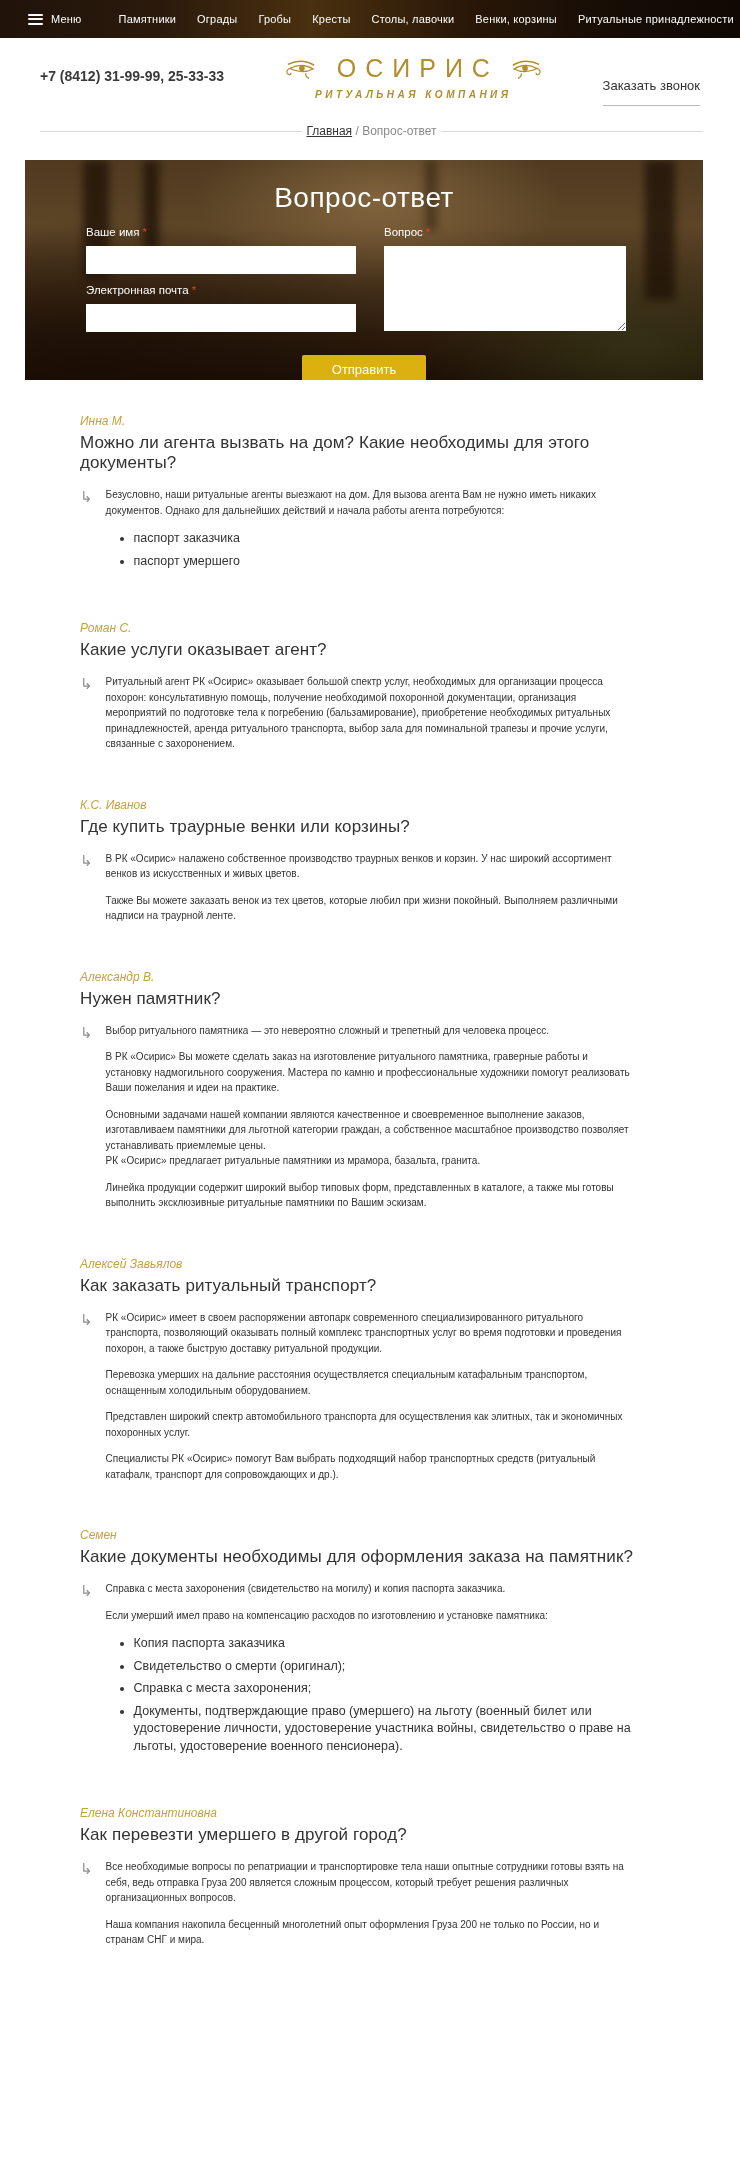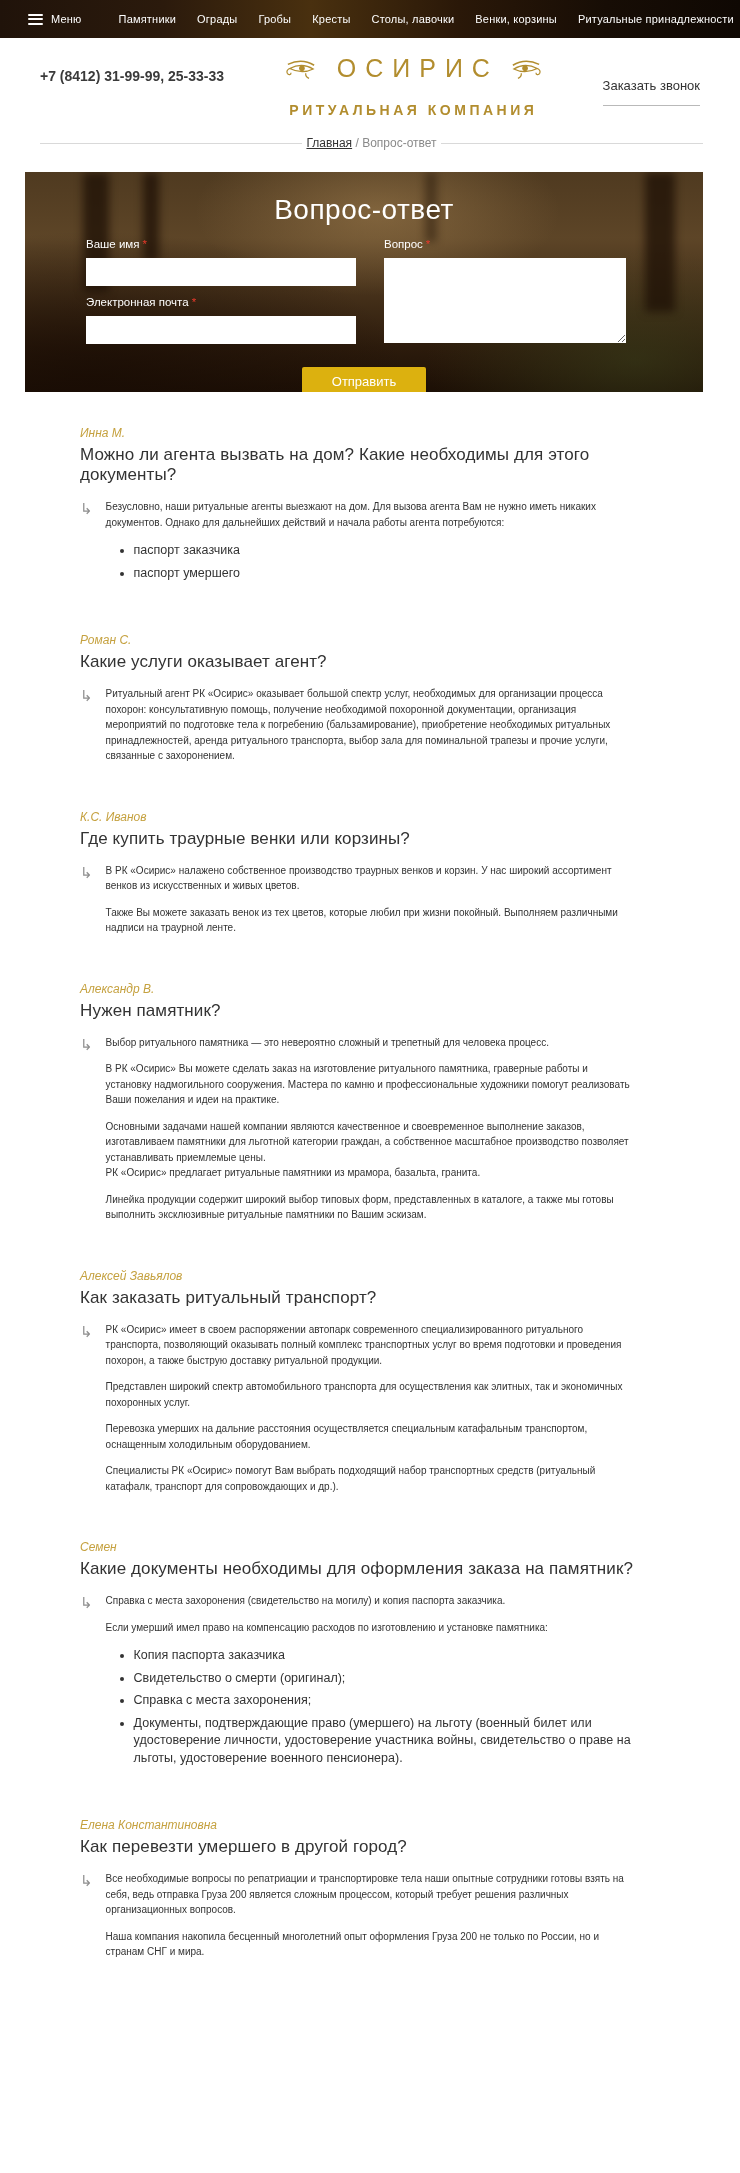--- a/index.html
+++ b/index.html
@@ -24,21 +24,21 @@
   .burger span { display:block; height:2px; background:#fff; border-radius:1px; }
   .topnav a, .menu-toggle .lbl {
     color:#fff; text-decoration:none; font-size:11px; letter-spacing:.2px; white-space:nowrap;
   }
   
   .header { padding:16px 40px 6px; display:flex; align-items:flex-start; justify-content:space-between; }
   .hphone { font-size:14px; font-weight:600; color:#3a3a3a; margin-top:14px; white-space:nowrap; }
   .logo { text-align:center; cursor:pointer; }
   .logo-row { display:flex; align-items:center; justify-content:center; gap:12px; }
   .logo-title { font-size:25px; letter-spacing:9px; color:#b28d2e; font-weight:400; padding-left:9px; }
-  .logo-sub { font-size:14px; letter-spacing:3.5px; color:#b28d2e; font-weight:700; margin-top:19px; }
+  .logo-sub { font-size:10px; letter-spacing:3.5px; color:#b28d2e; font-weight:700; margin-top:6px;font-style:italic; }
   .callback { font-size:13px; color:#333; margin-top:24px; border-bottom:1px solid #b9b9b9; padding-bottom:12px; cursor:pointer; white-space:nowrap; }
   
   .crumbs { display:flex; align-items:center; margin:12px 37px 0 40px; gap:4px; }
   .crumbs .line { flex:1; height:1px; background:#d9d9d9; }
   .crumb-txt { font-size:12px; color:#8a8a8a; white-space:nowrap; }
   .crumb-home { color:#333; text-decoration:underline; cursor:pointer; }
   
   .hero {
     position:relative; width:678px; height:220px; margin:22px 0 0 25px;
     background:
@@ -203,22 +203,22 @@
         </div>
       </div>
     </section>
     <section class="qa-item">
       <div class="qa-author">Алексей Завьялов</div>
       <h2 class="qa-q">Как заказать ритуальный транспорт?</h2>
       <div class="qa-a">
         <span class="qa-arrow">↳</span>
         <div class="qa-body">
           <p>РК «Осирис» имеет в своем распоряжении автопарк современного специализированного ритуального транспорта, позволяющий оказывать полный комплекс транспортных услуг во время подготовки и проведения похорон, а также быструю доставку ритуальной продукции.</p>
+          <p>Перевозка умерших на дальние расстояния осуществляется специальным катафальным транспортом, оснащенным холодильным оборудованием.</p>
           <p>Представлен широкий спектр автомобильного транспорта для осуществления как элитных, так и экономичных похоронных услуг.</p>
-          <p>Перевозка умерших на дальние расстояния осуществляется специальным катафальным транспортом, оснащенным холодильным оборудованием.</p>
           <p>Специалисты РК «Осирис» помогут Вам выбрать подходящий набор транспортных средств (ритуальный катафалк, транспорт для сопровождающих и др.).</p>
         </div>
       </div>
     </section>
     <section class="qa-item">
       <div class="qa-author">Семен</div>
       <h2 class="qa-q">Какие документы необходимы для оформления заказа на памятник?</h2>
       <div class="qa-a">
         <span class="qa-arrow">↳</span>
         <div class="qa-body">

